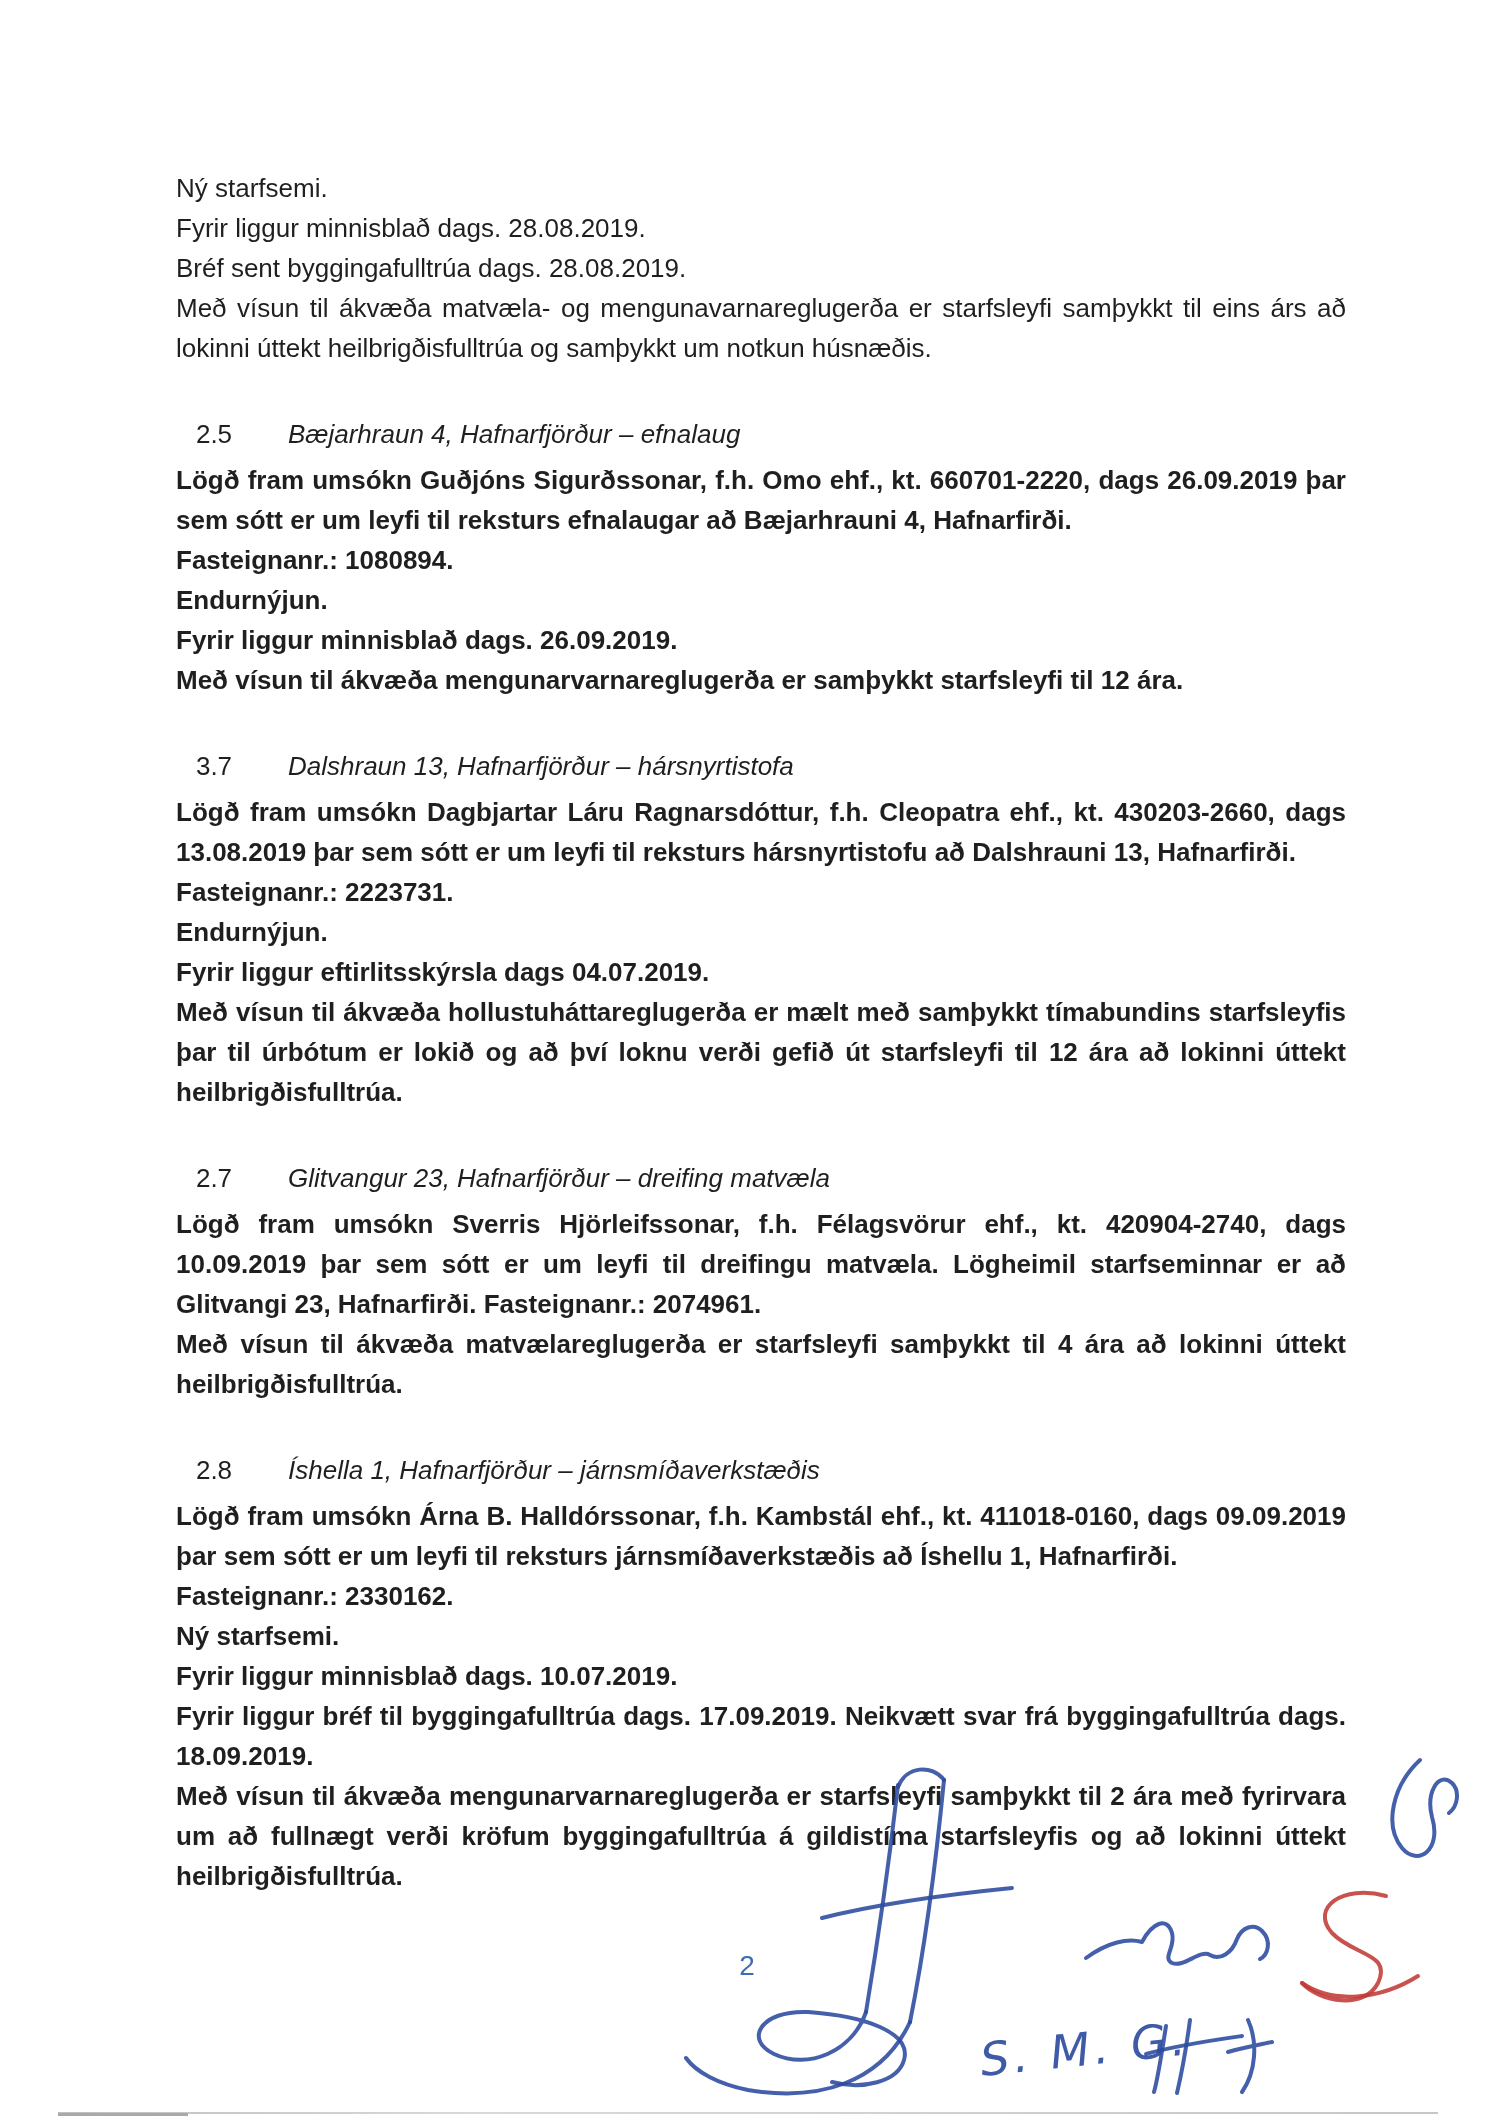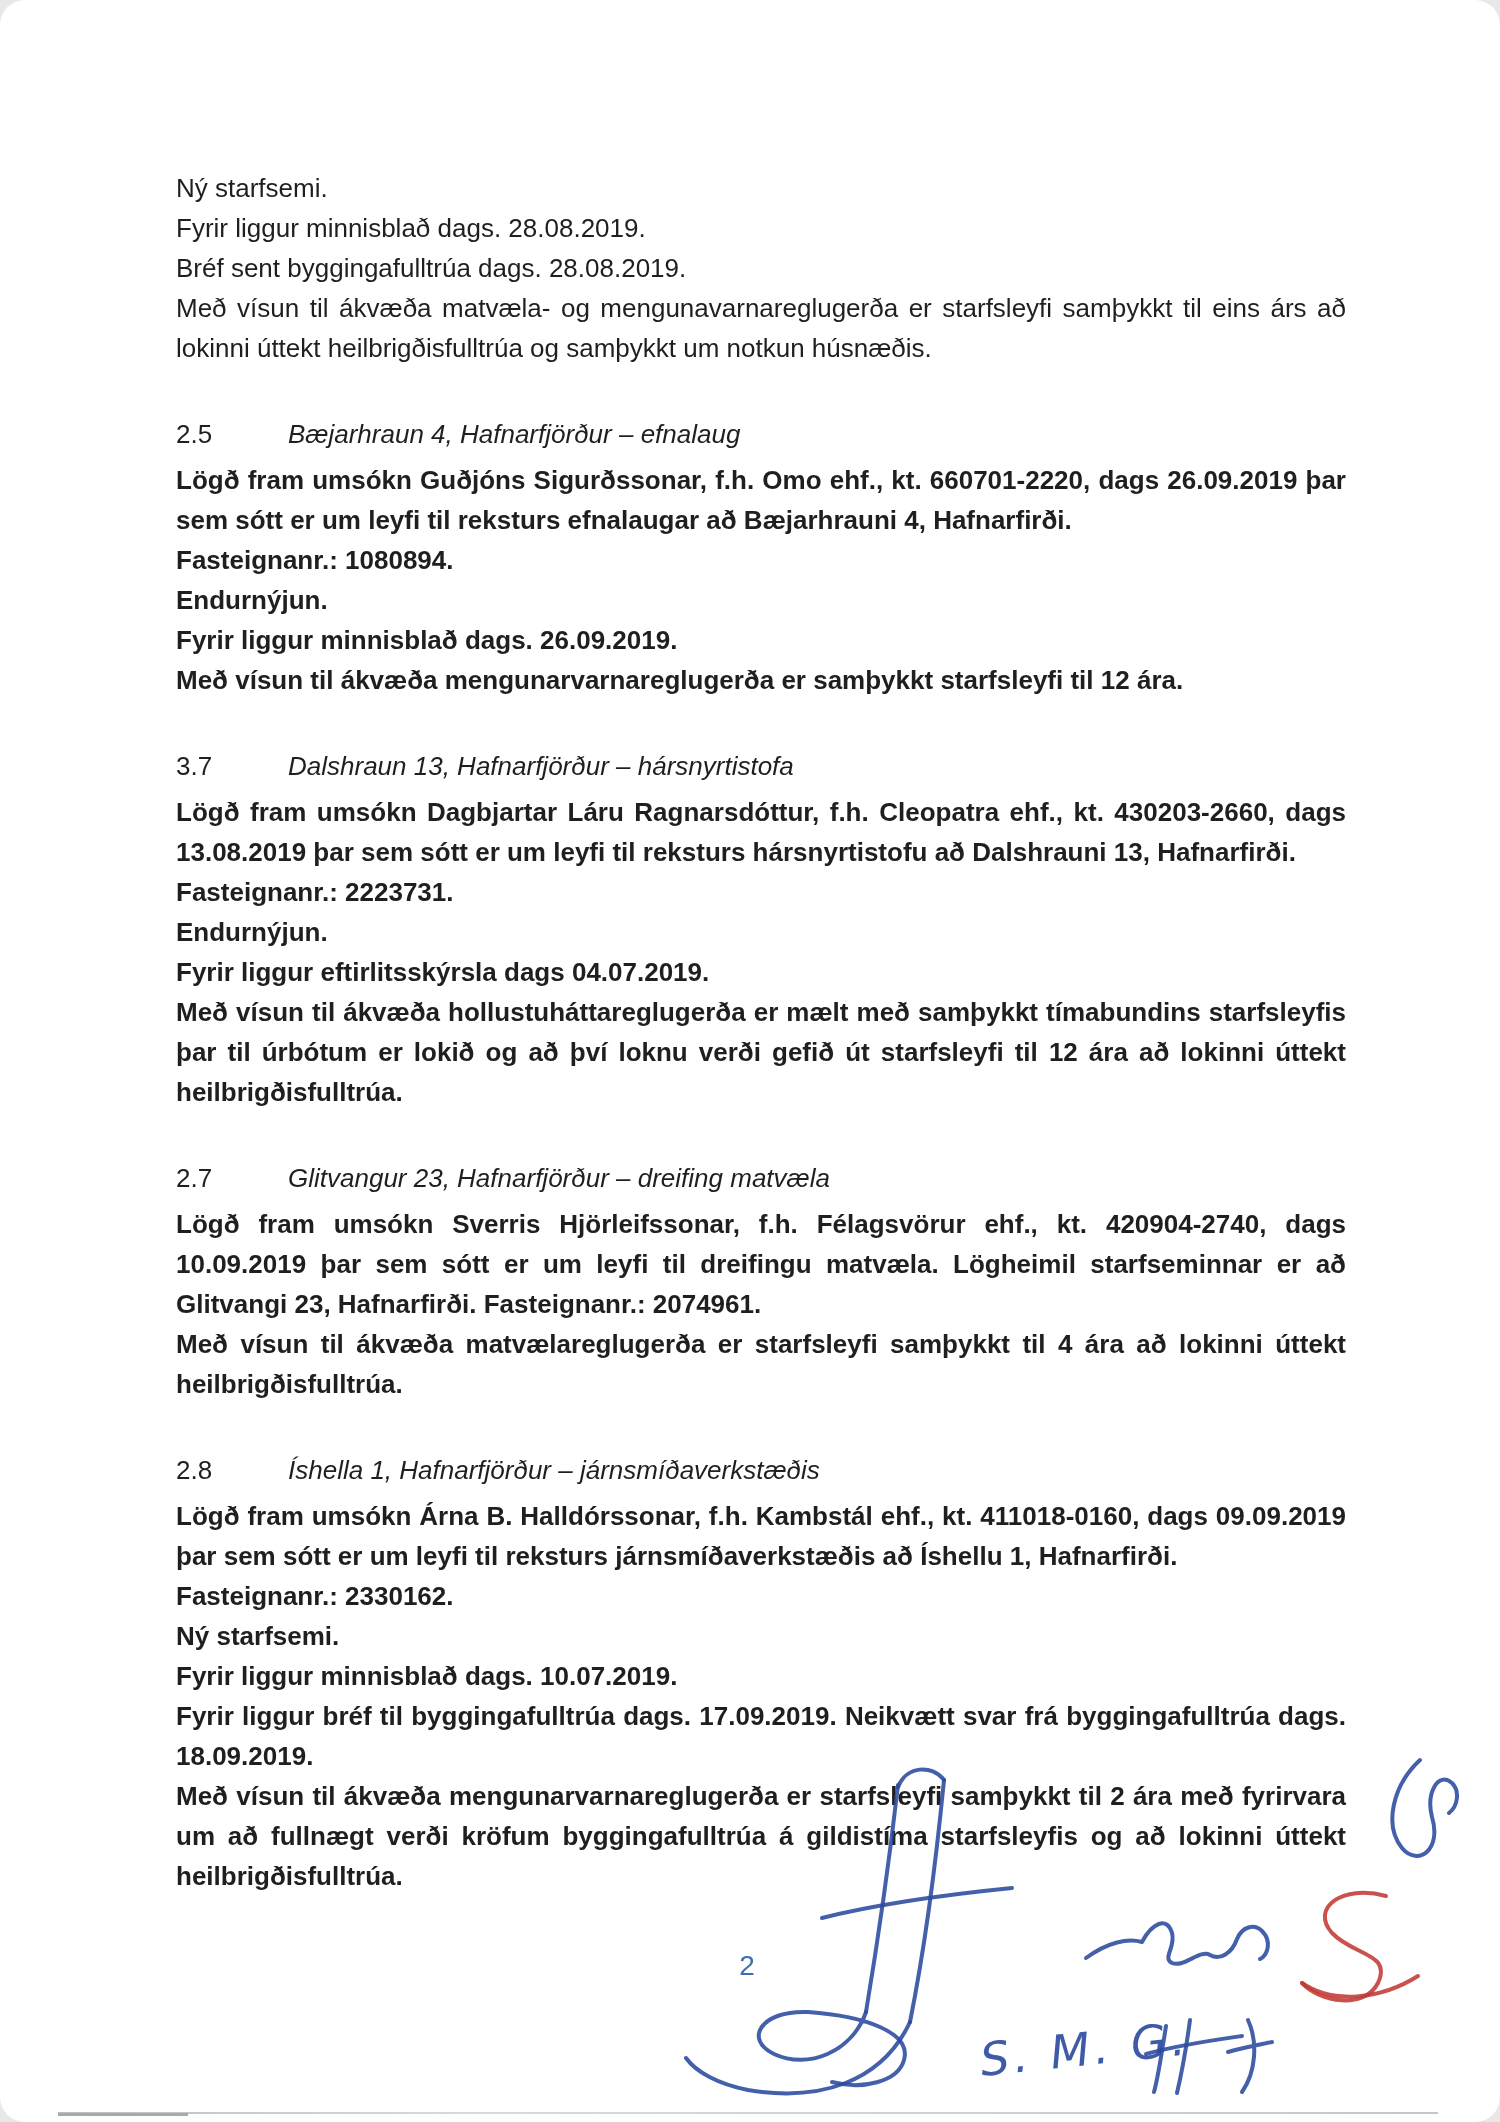--- a/index.html
+++ b/index.html
@@ -6,33 +6,32 @@
   html, body { background: #e8e8e8; }
   .page {
     position: relative;
     width: 1500px;
     height: 2122px;
     margin: 0 auto;
     background: #ffffff;
     overflow: hidden;
     font-family: "Liberation Sans", sans-serif;
     color: #1f1f1f;
-    border-radius: 25px;
   }
   .content {
     position: absolute;
     left: 176px;
     top: 168px;
     width: 1170px;
     font-size: 26px;
     line-height: 40px;
   }
   .intro p { text-align: justify; }
   .section { margin-top: 46px; }
-  .heading { display: flex; margin-bottom: 6px; }
+  .heading { display: flex; margin-bottom: 6px; text-align: center; }
   .heading .num { width: 76px; flex: none; }
   .heading .title { font-style: italic; margin-left: 36px; }
   .body p { text-align: justify; font-weight: bold; }
   .page-number {
     position: absolute;
     top: 1950px;
     left: 725px;
     width: 44px;
     text-align: center;
     color: #3f6db5;

